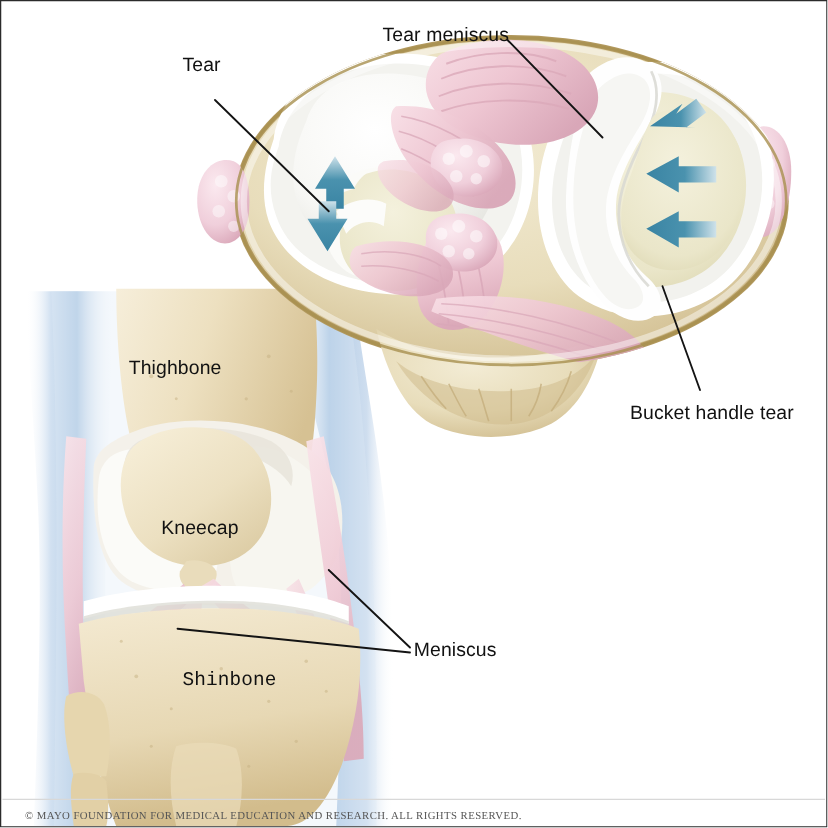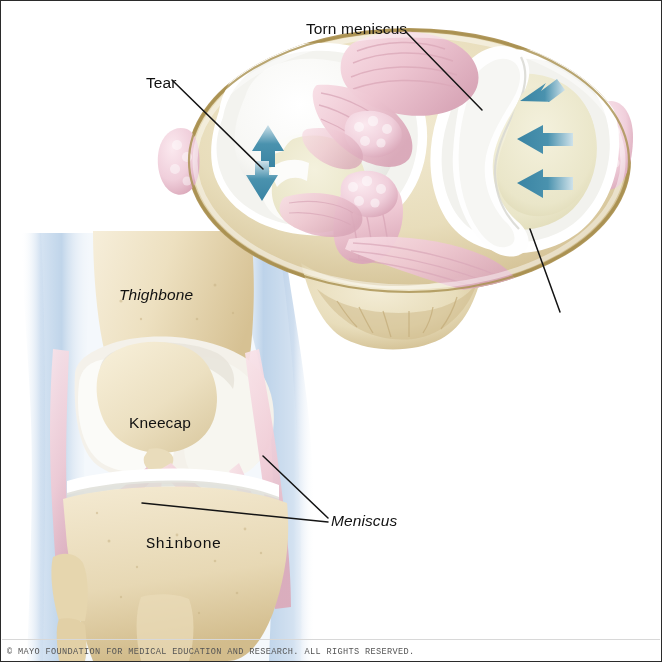--- a/index.html
+++ b/index.html
@@ -21,26 +21,26 @@
     position:absolute;
     color:#111111;
     font-size:15.5px;
     font-family:"Liberation Sans", sans-serif;
     white-space:nowrap;
     letter-spacing:0.1px;
     line-height:1;
   }
   #copyright{
     position:absolute;
-    left:6px;
+    left:19px;
     bottom:4px;
     font-size:8.6px;
     color:#555555;
     letter-spacing:0.35px;
-    font-family:Liberation Mono, monospace;
+    font-family:Liberation Serif, serif;
     white-space:nowrap;
   }
   .cr-rule{
     position:absolute;left:1px;right:1px;bottom:21px;height:1px;background:#d8d8d8;
   }
 </style>
 </head>
 <body>
 
 <div id="figure">
@@ -298,23 +298,24 @@
 
     <g stroke="#141414" stroke-width="1.5" fill="none" stroke-linecap="round">
       <line x1="171" y1="79" x2="262" y2="168"></line>
       <line x1="405" y1="31" x2="481" y2="109"></line>
       <line x1="559" y1="311" x2="529" y2="228"></line>
       <line x1="327" y1="517" x2="262" y2="455"></line>
       <line x1="327" y1="521" x2="141" y2="502"></line>
     </g>
   </svg>
 
-  <div class="label" style="left:145px;top:74px;text-align:center;">Tear</div>
-  <div class="label" style="left:305px;top:20px;">Torn meniscus</div>
-  <div class="label" style="left:118px;top:286px;font-style:italic;">Thighbone</div>
+  <div class="label" style="left:145px;top:44px;text-align:center;">Tear</div>
+  <div class="label" style="left:305px;top:20px;">Tear meniscus</div>
+  <div class="label" style="left:503px;top:322px;">Bucket handle tear</div>
+  <div class="label" style="left:102px;top:286px;">Thighbone</div>
   <div class="label" style="left:128px;top:370px;margin-top:44px;">Kneecap</div>
   <div class="label" style="left:145px;top:536px;font-family:Liberation Mono, monospace;">Shinbone</div>
-  <div class="label" style="left:330px;top:512px;font-style:italic;">Meniscus</div>
+  <div class="label" style="left:330px;top:512px;">Meniscus</div>
 
   <div class="cr-rule"></div>
   <div id="copyright">© MAYO FOUNDATION FOR MEDICAL EDUCATION AND RESEARCH. ALL RIGHTS RESERVED.</div>
 
 </div>
 
 </body></html>

